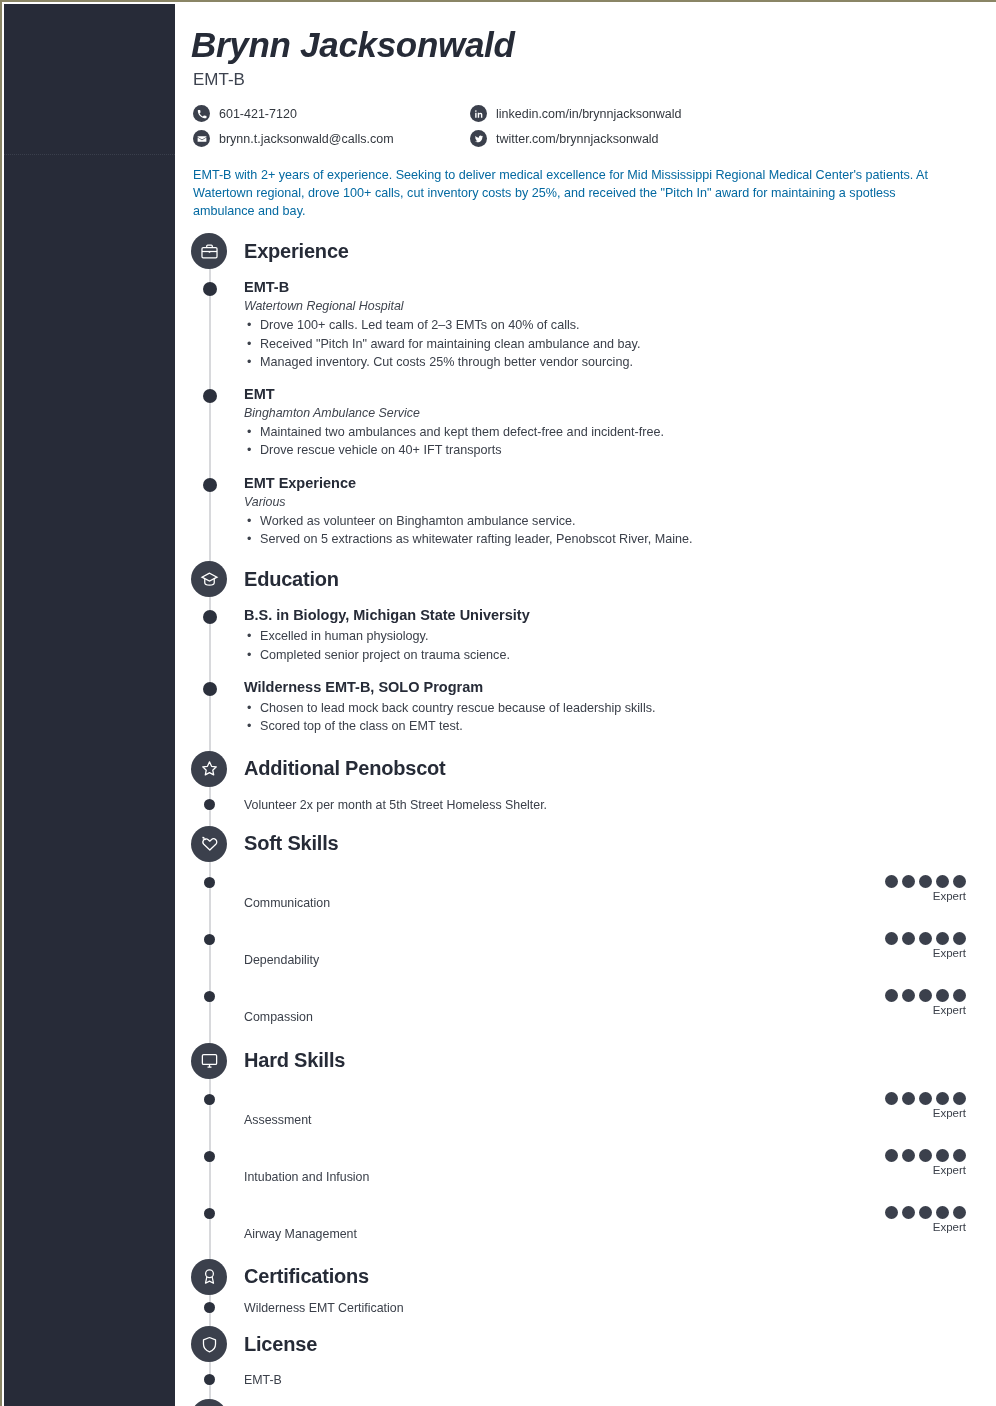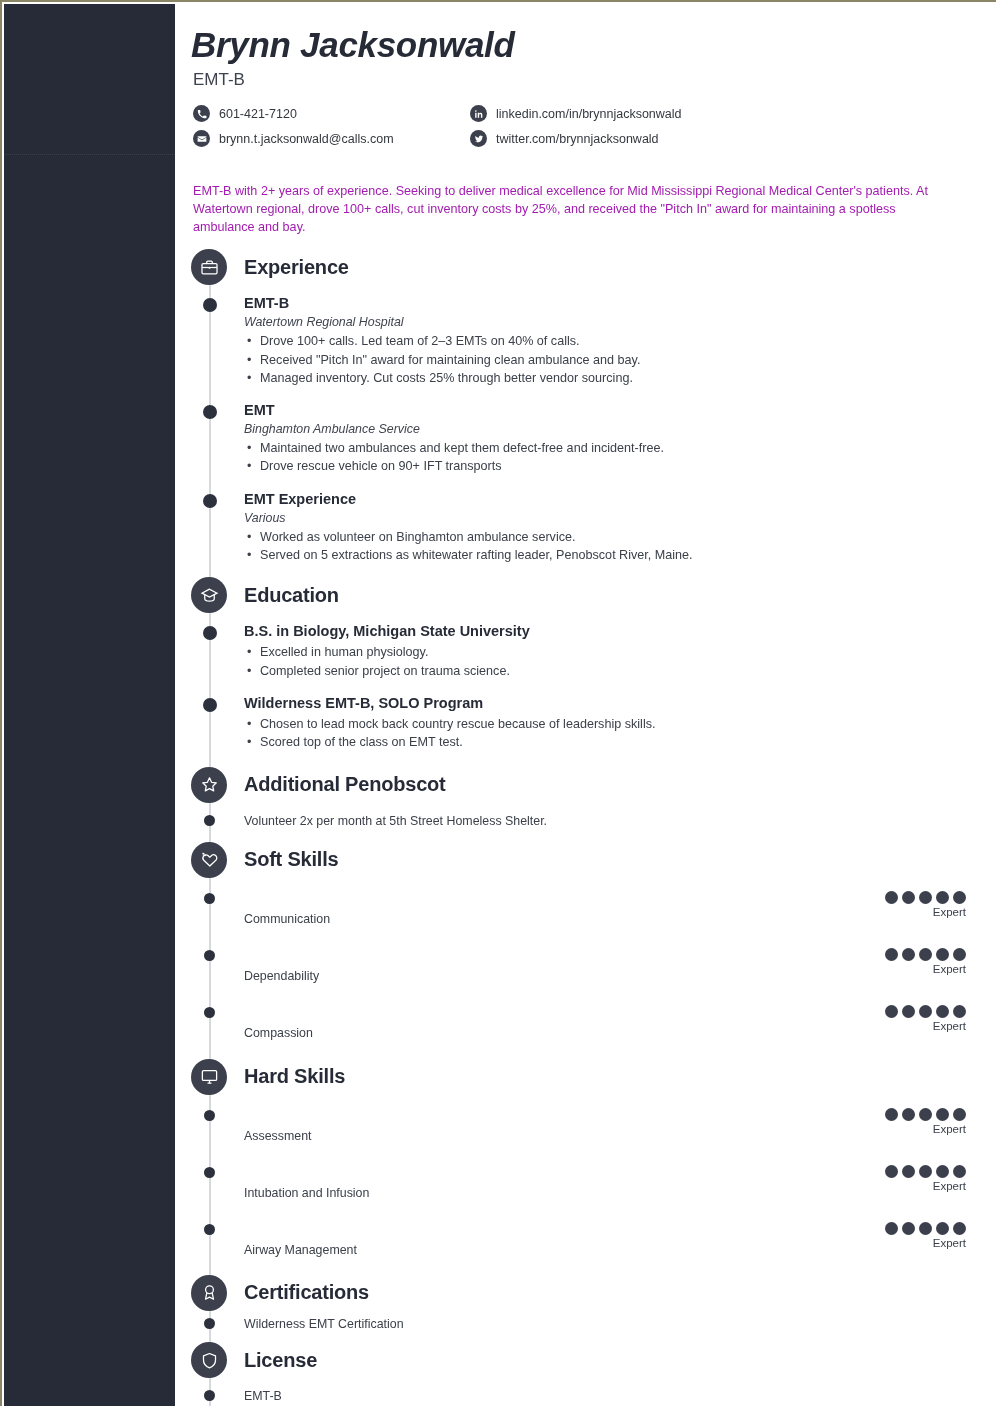--- a/index.html
+++ b/index.html
@@ -76,25 +76,25 @@
     flex: 0 0 17px;
     display: flex; align-items: center; justify-content: center;
   }
   .cicon svg { display: block; }
   .ctext {
     font-size: 12.5px;
     color: #33383f;
     white-space: nowrap;
   }
   .summary {
-    margin: 29px 0 0 2px;
+    margin: 13px 0 0 2px;
     padding-right: 26px;
     font-size: 12.6px;
     line-height: 1.44;
-    color: #a21caf;
+    color: #0369a1;
     text-align: left;
   }
   
   .timeline {
     position: relative;
     margin-top: 12px;
     padding-left: 0;
   }
   .spine {
     position: absolute;
@@ -305,21 +305,21 @@
         </ul>
       </div>
 
       <div class="entry" style="margin-top:14px">
         <span class="dot" style="top:4px"></span>
         <span class="side-date" style="top:1px">2016-05 - 2017-06</span>
         <div class="entry-title">EMT</div>
         <div class="entry-sub">Binghamton Ambulance Service</div>
         <ul class="bullets">
           <li>Maintained two ambulances and kept them defect-free and incident-free.</li>
-          <li>Drove rescue vehicle on 90+ IFT transports</li>
+          <li>Drove rescue vehicle on 40+ IFT transports</li>
         </ul>
       </div>
 
       <div class="entry" style="margin-top:14px">
         <span class="dot" style="top:4px"></span>
         <span class="side-date" style="top:1px">2015-06 - 2016-05</span>
         <div class="entry-title">EMT Experience</div>
         <div class="entry-sub">Various</div>
         <ul class="bullets">
           <li>Worked as volunteer on Binghamton ambulance service.</li>

